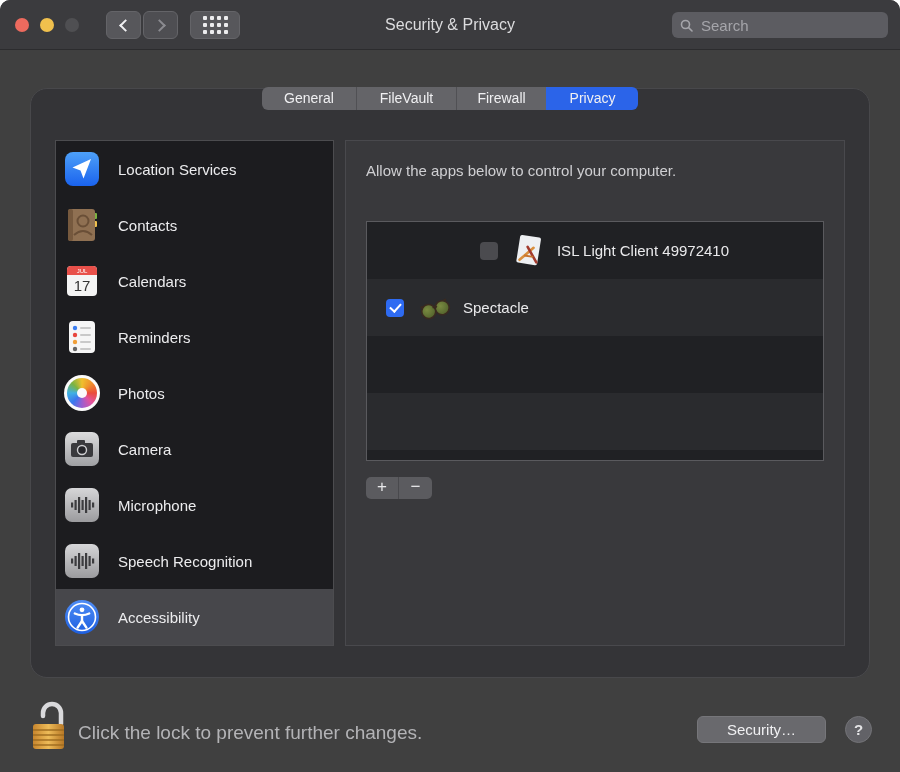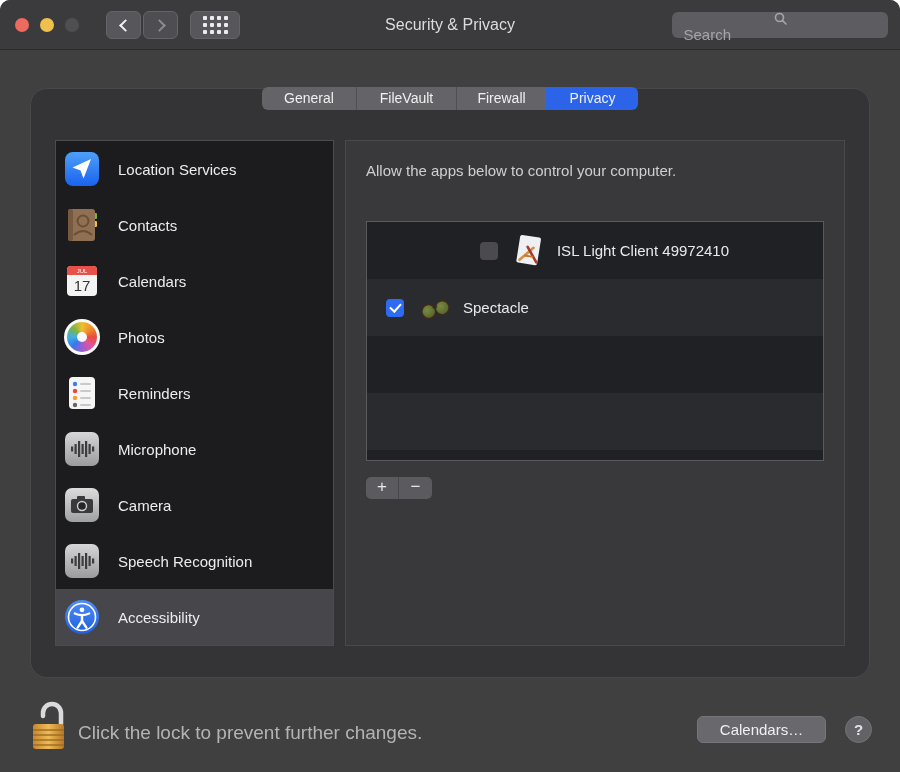--- a/index.html
+++ b/index.html
@@ -19,21 +19,21 @@
   .tl.dim{background:#4f4f52;}
   .tbtn{position:absolute;top:11px;height:28px;border:1px solid #646468;border-radius:6px;background:#57575b;display:flex;align-items:center;justify-content:center;}
   .btn-back{left:106px;width:35px;}
   .btn-fwd{left:143px;width:35px;background:#4e4e52;}
   .chev{width:9px;height:9px;border-left:2.5px solid #f0f0f2;border-bottom:2.5px solid #f0f0f2;transform:rotate(45deg);margin-left:3px;}
   .chev.fwd{transform:rotate(225deg);border-color:#8b8b90;margin-left:-3px;}
   .btn-grid{left:190px;width:50px;}
   .grid-dots{display:grid;grid-template-columns:repeat(4,4px);grid-gap:3px;}
   .grid-dots i{width:4px;height:4px;border-radius:1px;background:#ececee;}
   .win-title{position:absolute;top:0;left:0;width:100%;height:50px;line-height:50px;text-align:center;font-size:16px;font-weight:500;color:#dcdcde;pointer-events:none;}
-  .search-field{position:absolute;top:12px;right:12px;width:216px;height:26px;background:#5c5c61;border-radius:6px;display:flex;align-items:center;padding:0 8px;flex-direction:column;}
+  .search-field{position:absolute;top:12px;right:12px;width:216px;height:26px;background:#5c5c61;border-radius:6px;display:flex;align-items:center;padding:0 8px;}
   .search-field svg{flex:none;}
   .search-field input{flex:1;border:none;outline:none;background:transparent;color:#e8e8e8;font-size:15px;margin-left:6px;font-family:"Liberation Sans",sans-serif;}
   .search-field input::placeholder{color:#a5a5aa;}
   
   .tabbar{position:absolute;top:87px;left:50%;transform:translateX(-50%);display:flex;border-radius:6px;overflow:hidden;z-index:5;}
   .tab{height:23px;line-height:23px;text-align:center;font-size:14px;color:#f0f0f2;background:#646468;cursor:default;}
   .tab + .tab{border-left:1px solid #505054;}
   .tab.selected{background:#2b64e9;border-left-color:#2b64e9;}
   
   .content-box{position:absolute;top:88px;left:30px;width:840px;height:590px;background:#343437;border:1px solid #48484b;border-radius:17px;}
@@ -150,37 +150,53 @@
         <svg class="icon36" viewBox="0 0 36 36">
           <rect x="3" y="3" width="30" height="30" rx="4" fill="#f4f4f4"></rect>
           <path d="M3 7 a4 4 0 0 1 4-4 h22 a4 4 0 0 1 4 4 v5 H3 Z" fill="#e8504a"></path>
           <text x="18" y="10" font-size="6" fill="#ffffff" text-anchor="middle" font-family="Liberation Sans, sans-serif">JUL</text>
           <text x="18" y="28" font-size="15" fill="#333333" text-anchor="middle" font-family="Liberation Sans, sans-serif">17</text>
         </svg>
         <span class="side-label">Calendars</span>
       </div>
 
       <div class="side-item">
-        <span class="icon36 ic-photos"></span>
-        <span class="side-label">Photos</span>
-      </div>
-
-      <div class="side-item">
         <svg class="icon36" viewBox="0 0 36 36">
           <rect x="5" y="2" width="26" height="32" rx="4" fill="#f6f6f6"></rect>
           <circle cx="11" cy="9" r="2.2" fill="#3b7df0"></circle>
             <rect x="16" y="8" width="11" height="2" rx="1" fill="#c9c9c9"></rect>
           <circle cx="11" cy="16" r="2.2" fill="#e8463e"></circle>
             <rect x="16" y="15" width="11" height="2" rx="1" fill="#c9c9c9"></rect>
           <circle cx="11" cy="23" r="2.2" fill="#f09f38"></circle>
             <rect x="16" y="22" width="11" height="2" rx="1" fill="#c9c9c9"></rect>
           <circle cx="11" cy="30" r="2.2" fill="#666666"></circle>
             <rect x="16" y="29" width="11" height="2" rx="1" fill="#c9c9c9"></rect>
         </svg>
         <span class="side-label">Reminders</span>
+      </div>
+
+      <div class="side-item">
+        <span class="icon36 ic-photos"></span>
+        <span class="side-label">Photos</span>
+      </div>
+
+      <div class="side-item">
+        <svg class="icon36" viewBox="0 0 36 36">
+          <defs>
+              <linearGradient id="gCam" x1="0" y1="0" x2="0" y2="1">
+                <stop offset="0" stop-color="#dcdcdd"></stop>
+                <stop offset="1" stop-color="#9fa0a3"></stop>
+              </linearGradient>
+            </defs>
+          <rect x="1" y="1" width="34" height="34" rx="7" fill="url(#gCam)"></rect>
+          <rect x="13" y="9" width="8" height="5" rx="1" fill="#3a3a3d"></rect>
+          <rect x="7" y="12" width="22" height="14" rx="2" fill="#3a3a3d"></rect>
+          <circle cx="18" cy="19" r="4.5" fill="#26262a" stroke="#cfcfd1" stroke-width="1.4"></circle>
+        </svg>
+        <span class="side-label">Camera</span>
       </div>
 
       <div class="side-item">
         <svg class="icon36" viewBox="0 0 36 36">
           <defs>
               <linearGradient id="gMic" x1="0" y1="0" x2="0" y2="1">
                 <stop offset="0" stop-color="#d6d6d8"></stop>
                 <stop offset="1" stop-color="#9b9b9e"></stop>
               </linearGradient>
             </defs>
@@ -189,36 +205,20 @@
             <rect x="7" y="15.5" width="2.2" height="5"></rect>
               <rect x="10.5" y="13" width="2.2" height="10"></rect>
             <rect x="14" y="10" width="2.2" height="16"></rect>
               <rect x="17.5" y="13" width="2.2" height="10"></rect>
             <rect x="21" y="10" width="2.2" height="16"></rect>
               <rect x="24.5" y="13" width="2.2" height="10"></rect>
             <rect x="28" y="15.5" width="2.2" height="5"></rect>
           </g>
         </svg>
         <span class="side-label">Microphone</span>
-      </div>
-
-      <div class="side-item">
-        <svg class="icon36" viewBox="0 0 36 36">
-          <defs>
-              <linearGradient id="gCam" x1="0" y1="0" x2="0" y2="1">
-                <stop offset="0" stop-color="#dcdcdd"></stop>
-                <stop offset="1" stop-color="#9fa0a3"></stop>
-              </linearGradient>
-            </defs>
-          <rect x="1" y="1" width="34" height="34" rx="7" fill="url(#gCam)"></rect>
-          <rect x="13" y="9" width="8" height="5" rx="1" fill="#3a3a3d"></rect>
-          <rect x="7" y="12" width="22" height="14" rx="2" fill="#3a3a3d"></rect>
-          <circle cx="18" cy="19" r="4.5" fill="#26262a" stroke="#cfcfd1" stroke-width="1.4"></circle>
-        </svg>
-        <span class="side-label">Camera</span>
       </div>
 
       <div class="side-item">
         <svg class="icon36" viewBox="0 0 36 36">
           <rect x="1" y="1" width="34" height="34" rx="7" fill="url(#gMic)"></rect>
           <g fill="#3c3c3f">
             <rect x="7" y="15.5" width="2.2" height="5"></rect>
               <rect x="10.5" y="13" width="2.2" height="10"></rect>
             <rect x="14" y="10" width="2.2" height="16"></rect>
               <rect x="17.5" y="13" width="2.2" height="10"></rect>
@@ -311,21 +311,21 @@
       </defs>
     <rect x="7" y="24" width="31" height="25" rx="3" fill="url(#gGold)"></rect>
     <g stroke="#9c6a1f" stroke-width="1.4">
       <line x1="7" y1="30" x2="38" y2="30"></line>
         <line x1="7" y1="35" x2="38" y2="35"></line>
       <line x1="7" y1="40" x2="38" y2="40"></line>
         <line x1="7" y1="45" x2="38" y2="45"></line>
     </g>
   </svg>
   <div class="footer-text">Click the lock to prevent further changes.</div>
-  <div class="adv-btn">Calendars…</div>
+  <div class="adv-btn">Security…</div>
   <div class="help-btn">?</div>
 
   <div class="tabbar">
     <div class="tab" style="width:94px">General</div>
     <div class="tab" style="width:100px">FileVault</div>
     <div class="tab" style="width:90px">Firewall</div>
     <div class="tab selected" style="width:92px">Privacy</div>
   </div>
 
 </div>

